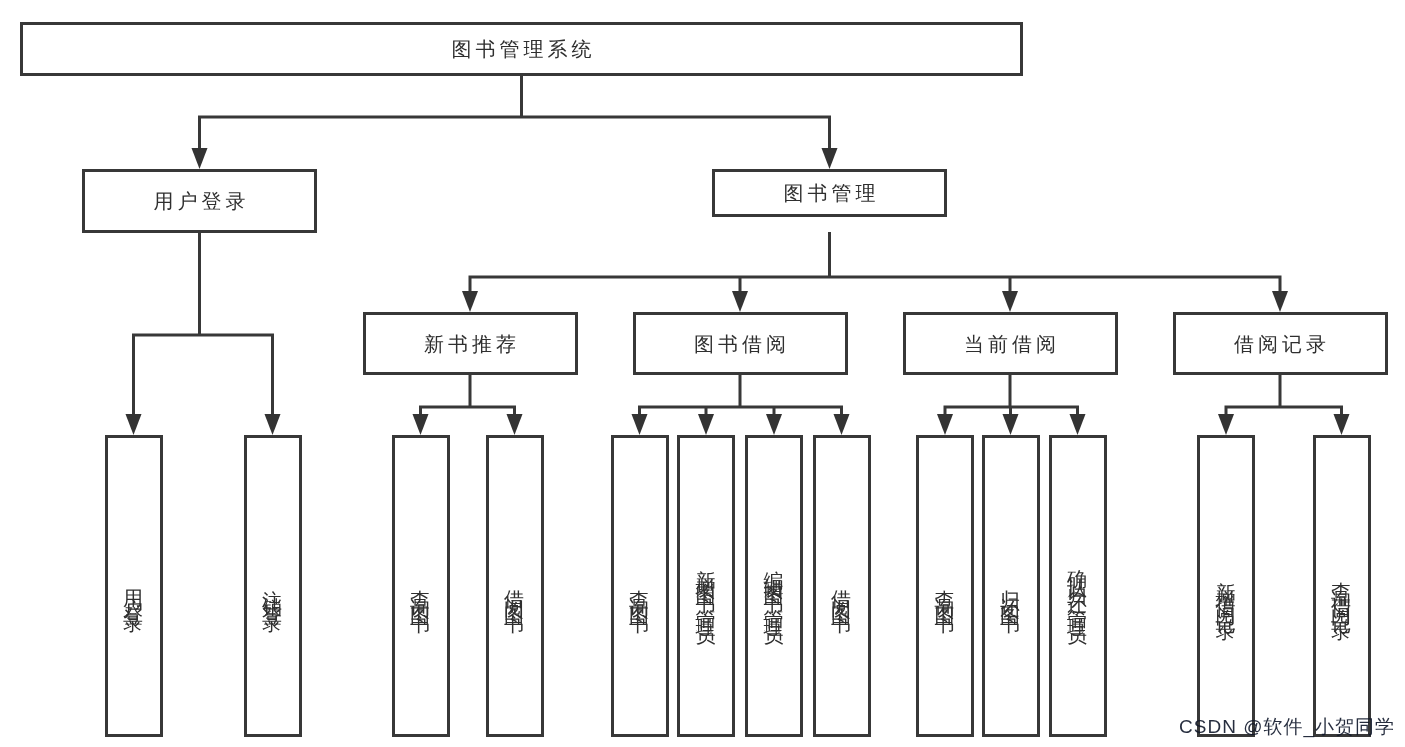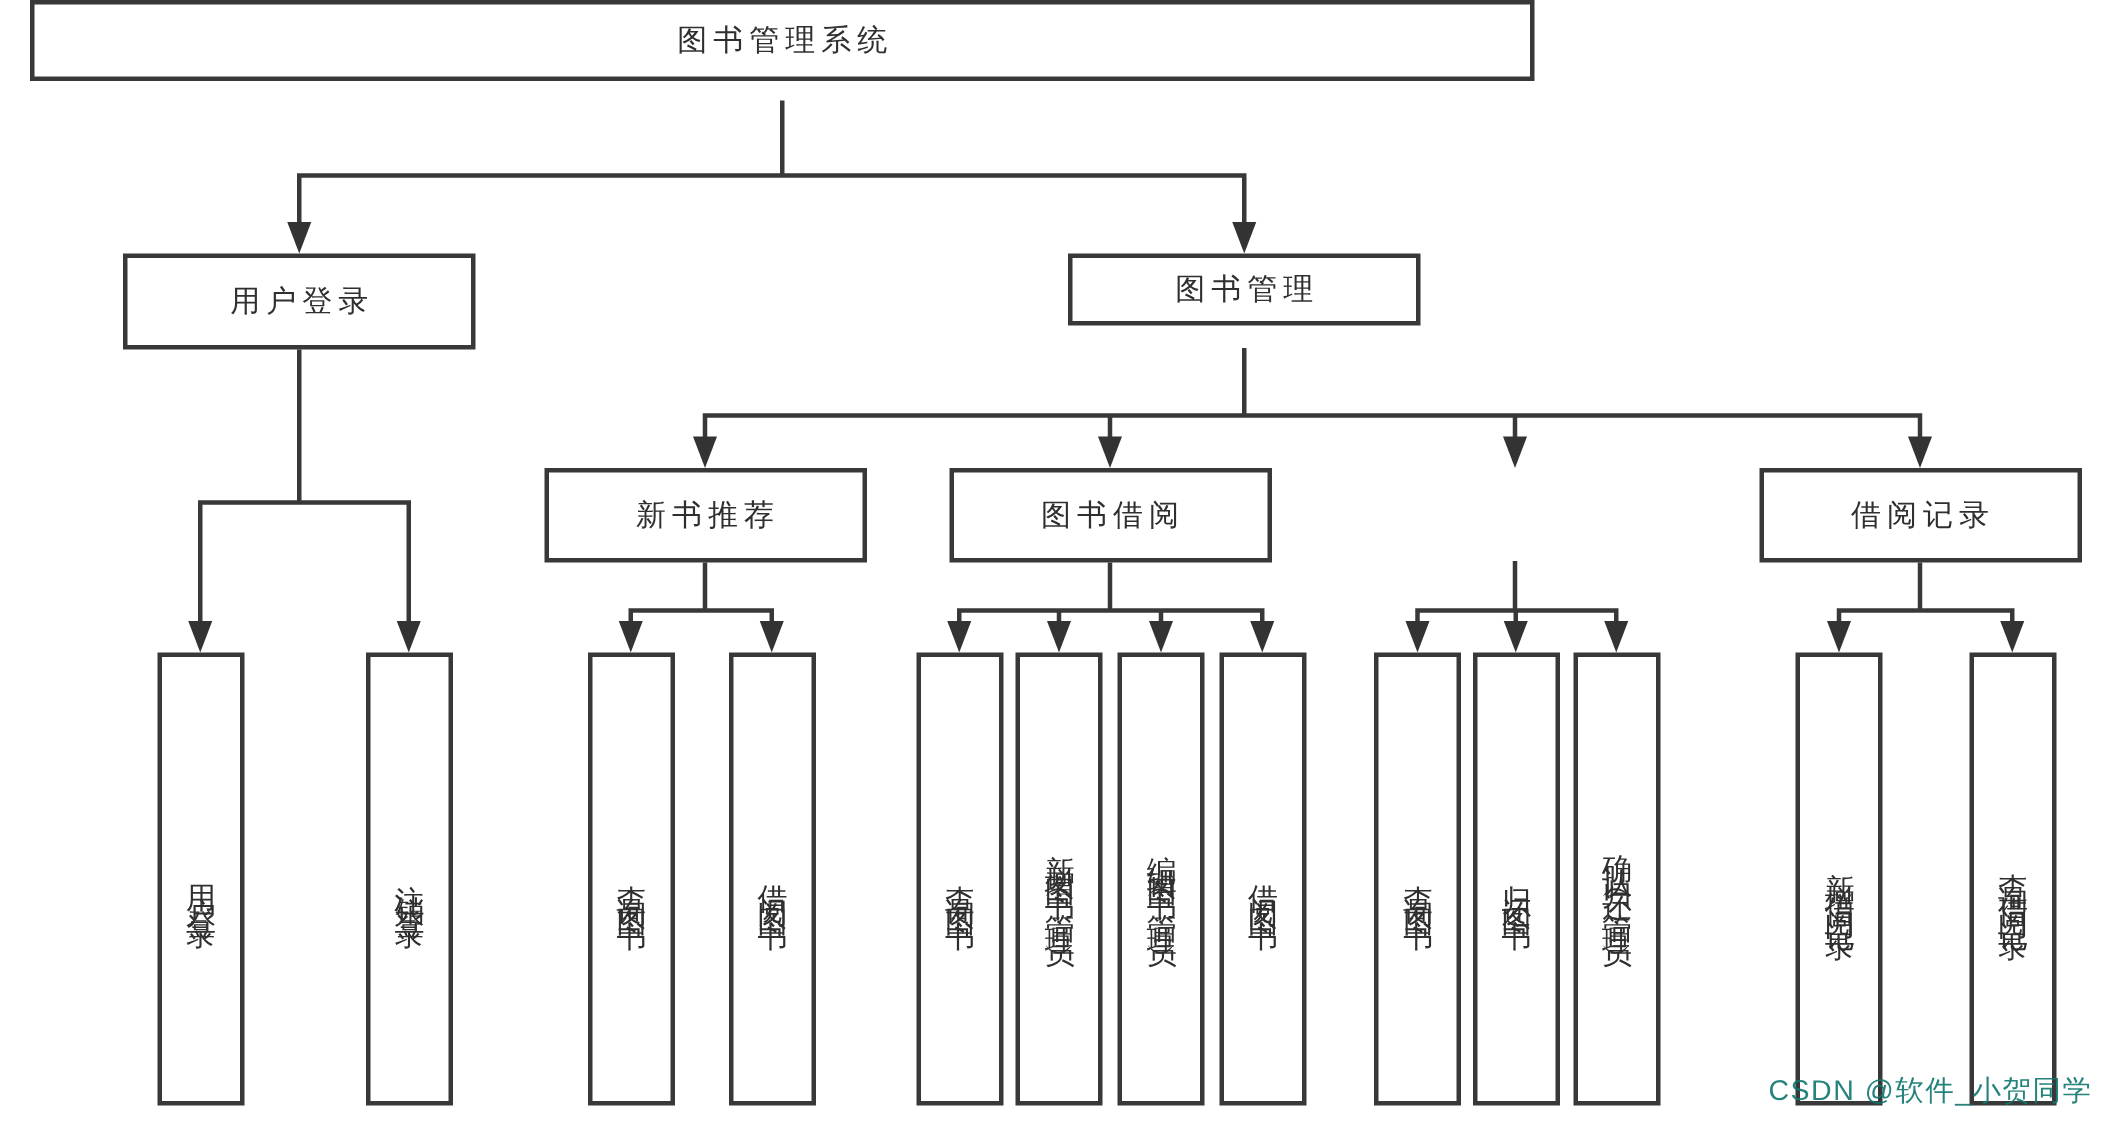--- a/index.html
+++ b/index.html
@@ -48,21 +48,21 @@
     line-height: 1;
     white-space: nowrap;
   }
   #watermark {
     position: absolute;
     top: 714px;
     right: 10px;
     z-index: 5;
     font-size: 19px;
     letter-spacing: 1px;
-    color: #0f766e;
+    color: #0f172a;
     opacity: 0.9;
     white-space: nowrap;
   }
 </style>
 </head>
 <body>
 
 <div id="stage">
 
   <svg id="connectors" viewBox="0 0 1405 747" xmlns="http://www.w3.org/2000/svg">
@@ -98,36 +98,39 @@
       <polygon points="766,414 782,414 774,435"></polygon>
       <polygon points="833.5,414 849.5,414 841.5,435"></polygon>
       <polygon points="937,414 953,414 945,435"></polygon>
       <polygon points="1002.5,414 1018.5,414 1010.5,435"></polygon>
       <polygon points="1069.5,414 1085.5,414 1077.5,435"></polygon>
       <polygon points="1218,414 1234,414 1226,435"></polygon>
       <polygon points="1333.5,414 1349.5,414 1341.5,435"></polygon>
     </g>
   </svg>
 
-  <div class="node" style="left:20px; top:0; width:1003px; height:54px">
+  <div class="node" style="left:20px; top:22px; width:1003px; height:54px">
     <span class="lbl">图书管理系统</span>
   </div>
 
   <div class="node" style="left:82px; top:169px; width:235px; height:64px">
     <span class="lbl">用户登录</span>
   </div>
   <div class="node" style="left:712px; top:169px; width:235px; height:48px">
     <span class="lbl">图书管理</span>
   </div>
 
   <div class="node" style="left:632.5px; top:312px; width:215px; height:63px">
     <span class="lbl">图书借阅</span>
   </div>
   <div class="node" style="left:362.5px; top:312px; width:215px; height:63px">
     <span class="lbl">新书推荐</span>
+  </div>
+  <div class="node" style="left:902.5px; top:312px; width:215px; height:63px">
+    <span class="lbl">当前借阅</span>
   </div>
   <div class="node" style="left:1172.5px; top:312px; width:215px; height:63px">
     <span class="lbl">借阅记录</span>
   </div>
 
   <div class="node vert" style="left:104.5px; top:435px; width:58px; height:302px">
     <span class="lbl">用户登录</span>
   </div>
   <div class="node vert" style="left:243.5px; top:435px; width:58px; height:302px">
     <span class="lbl">注销登录</span>

